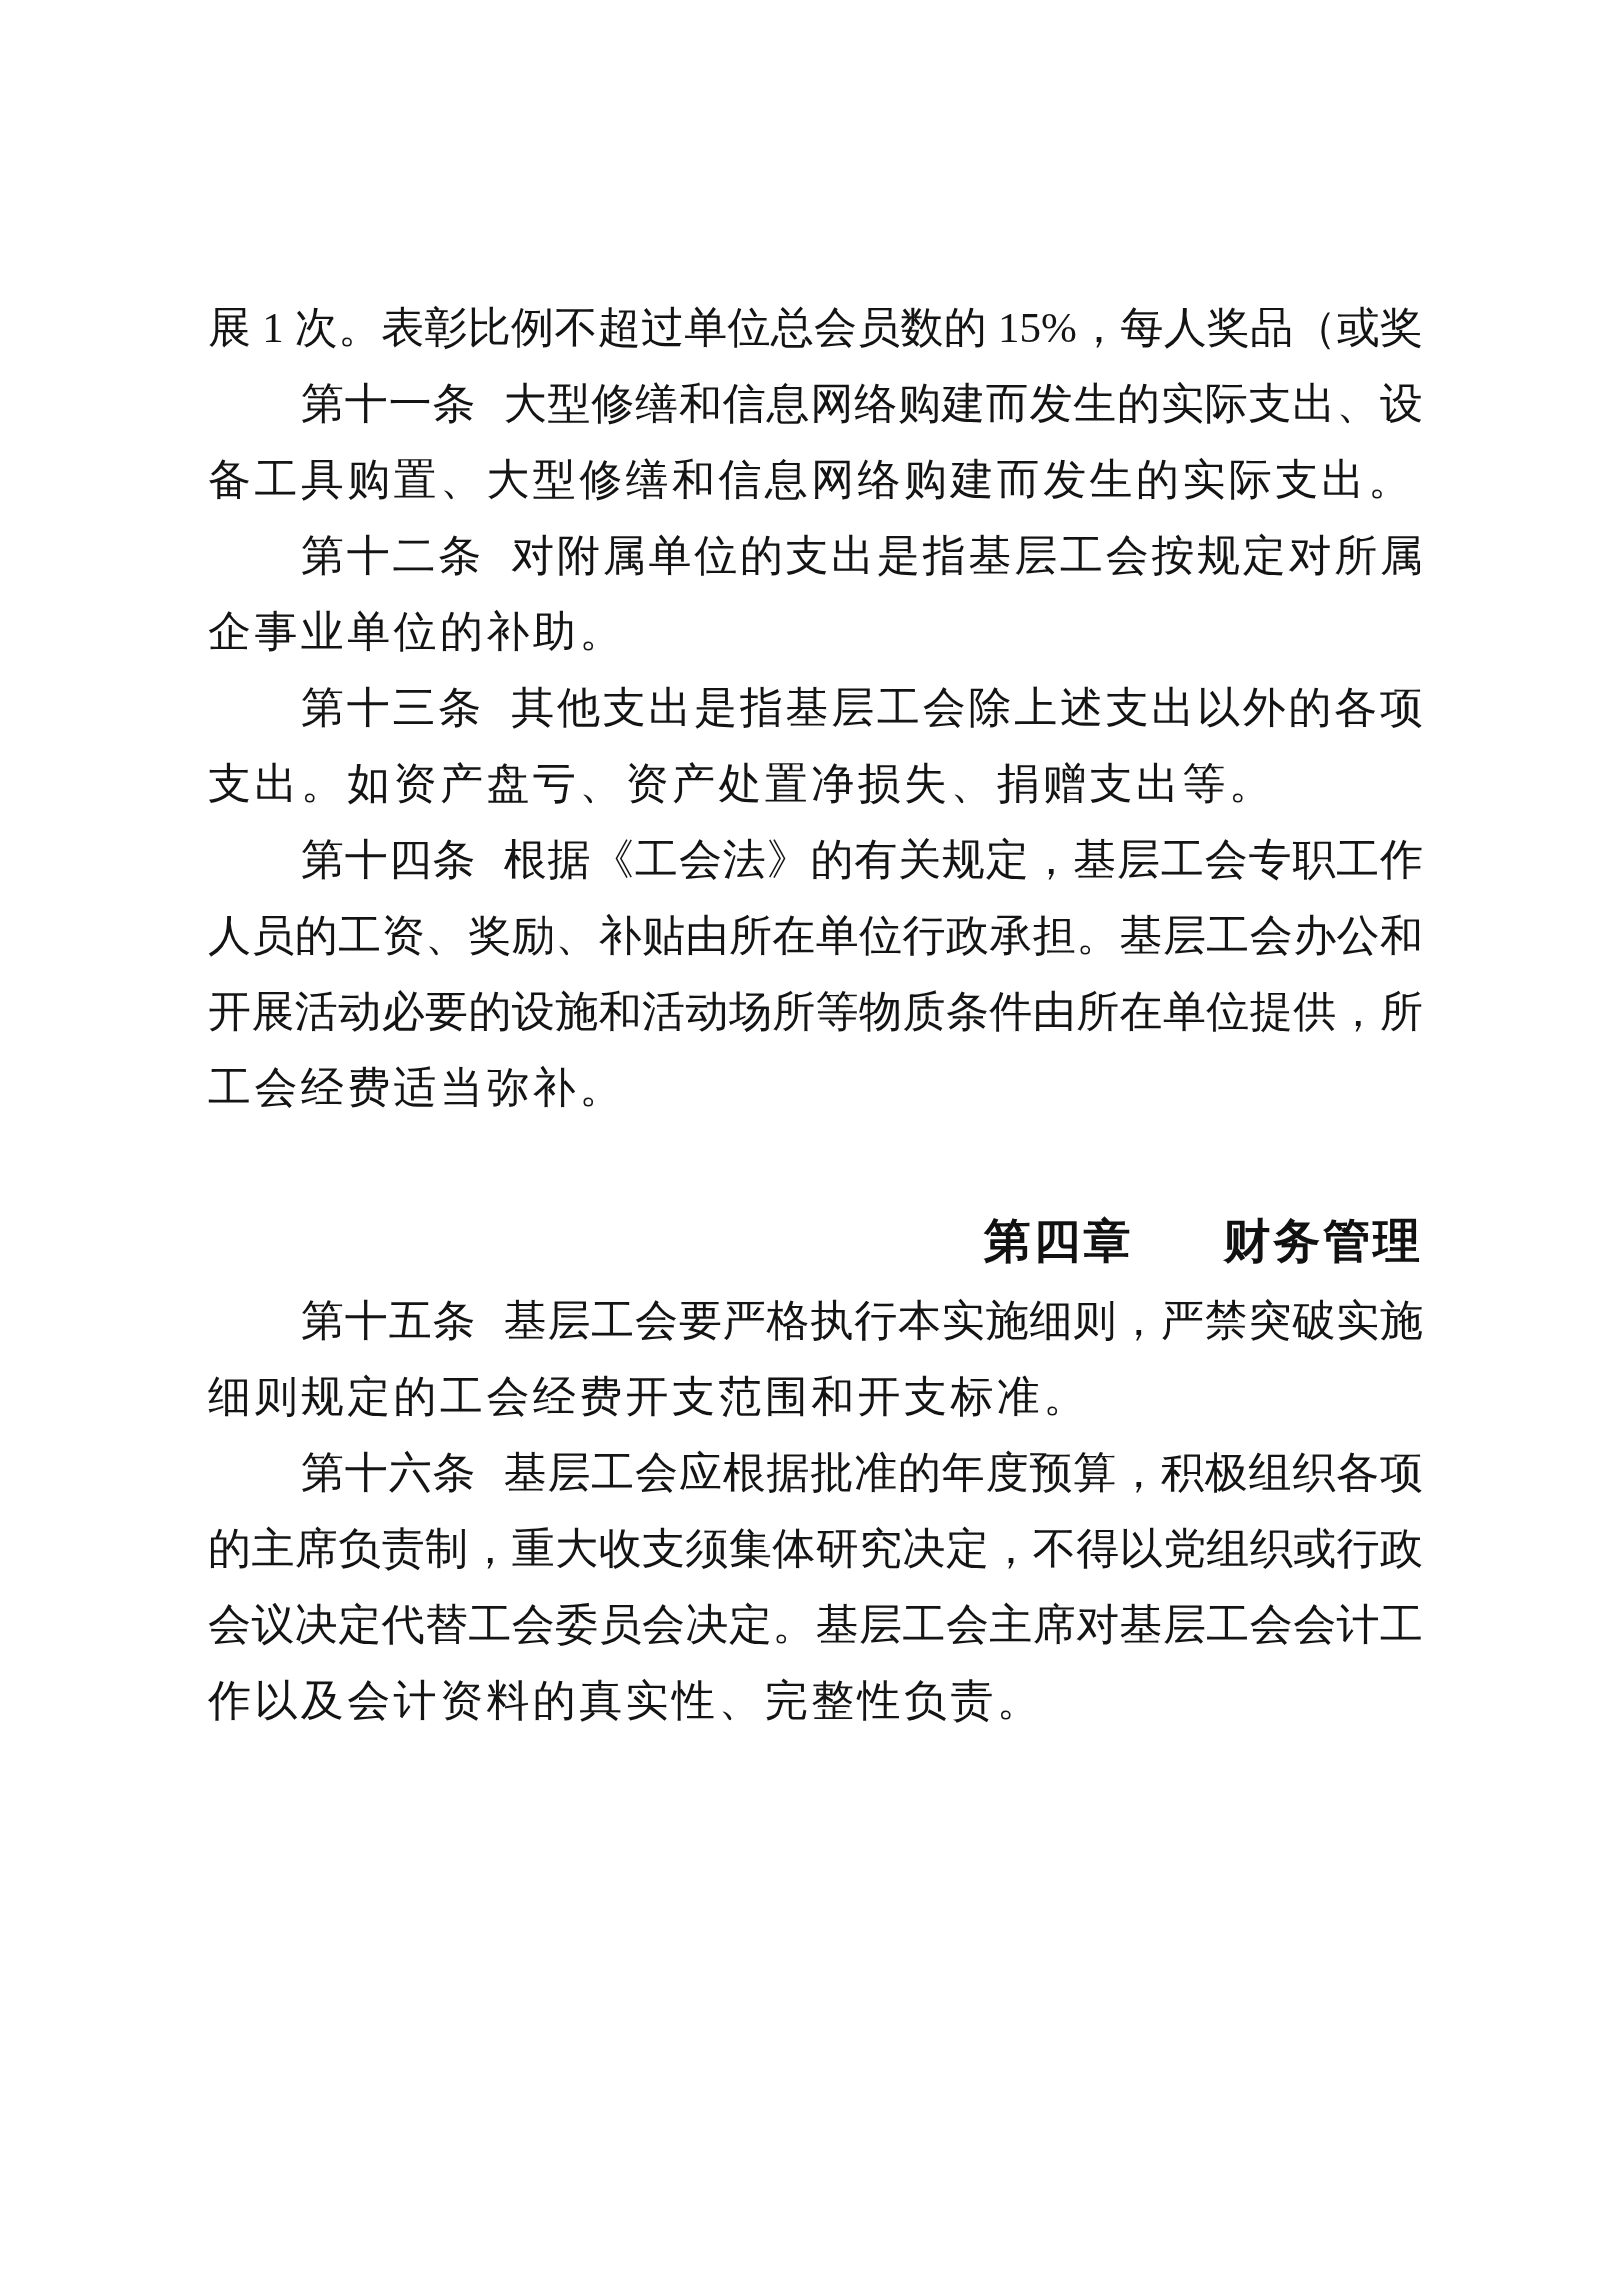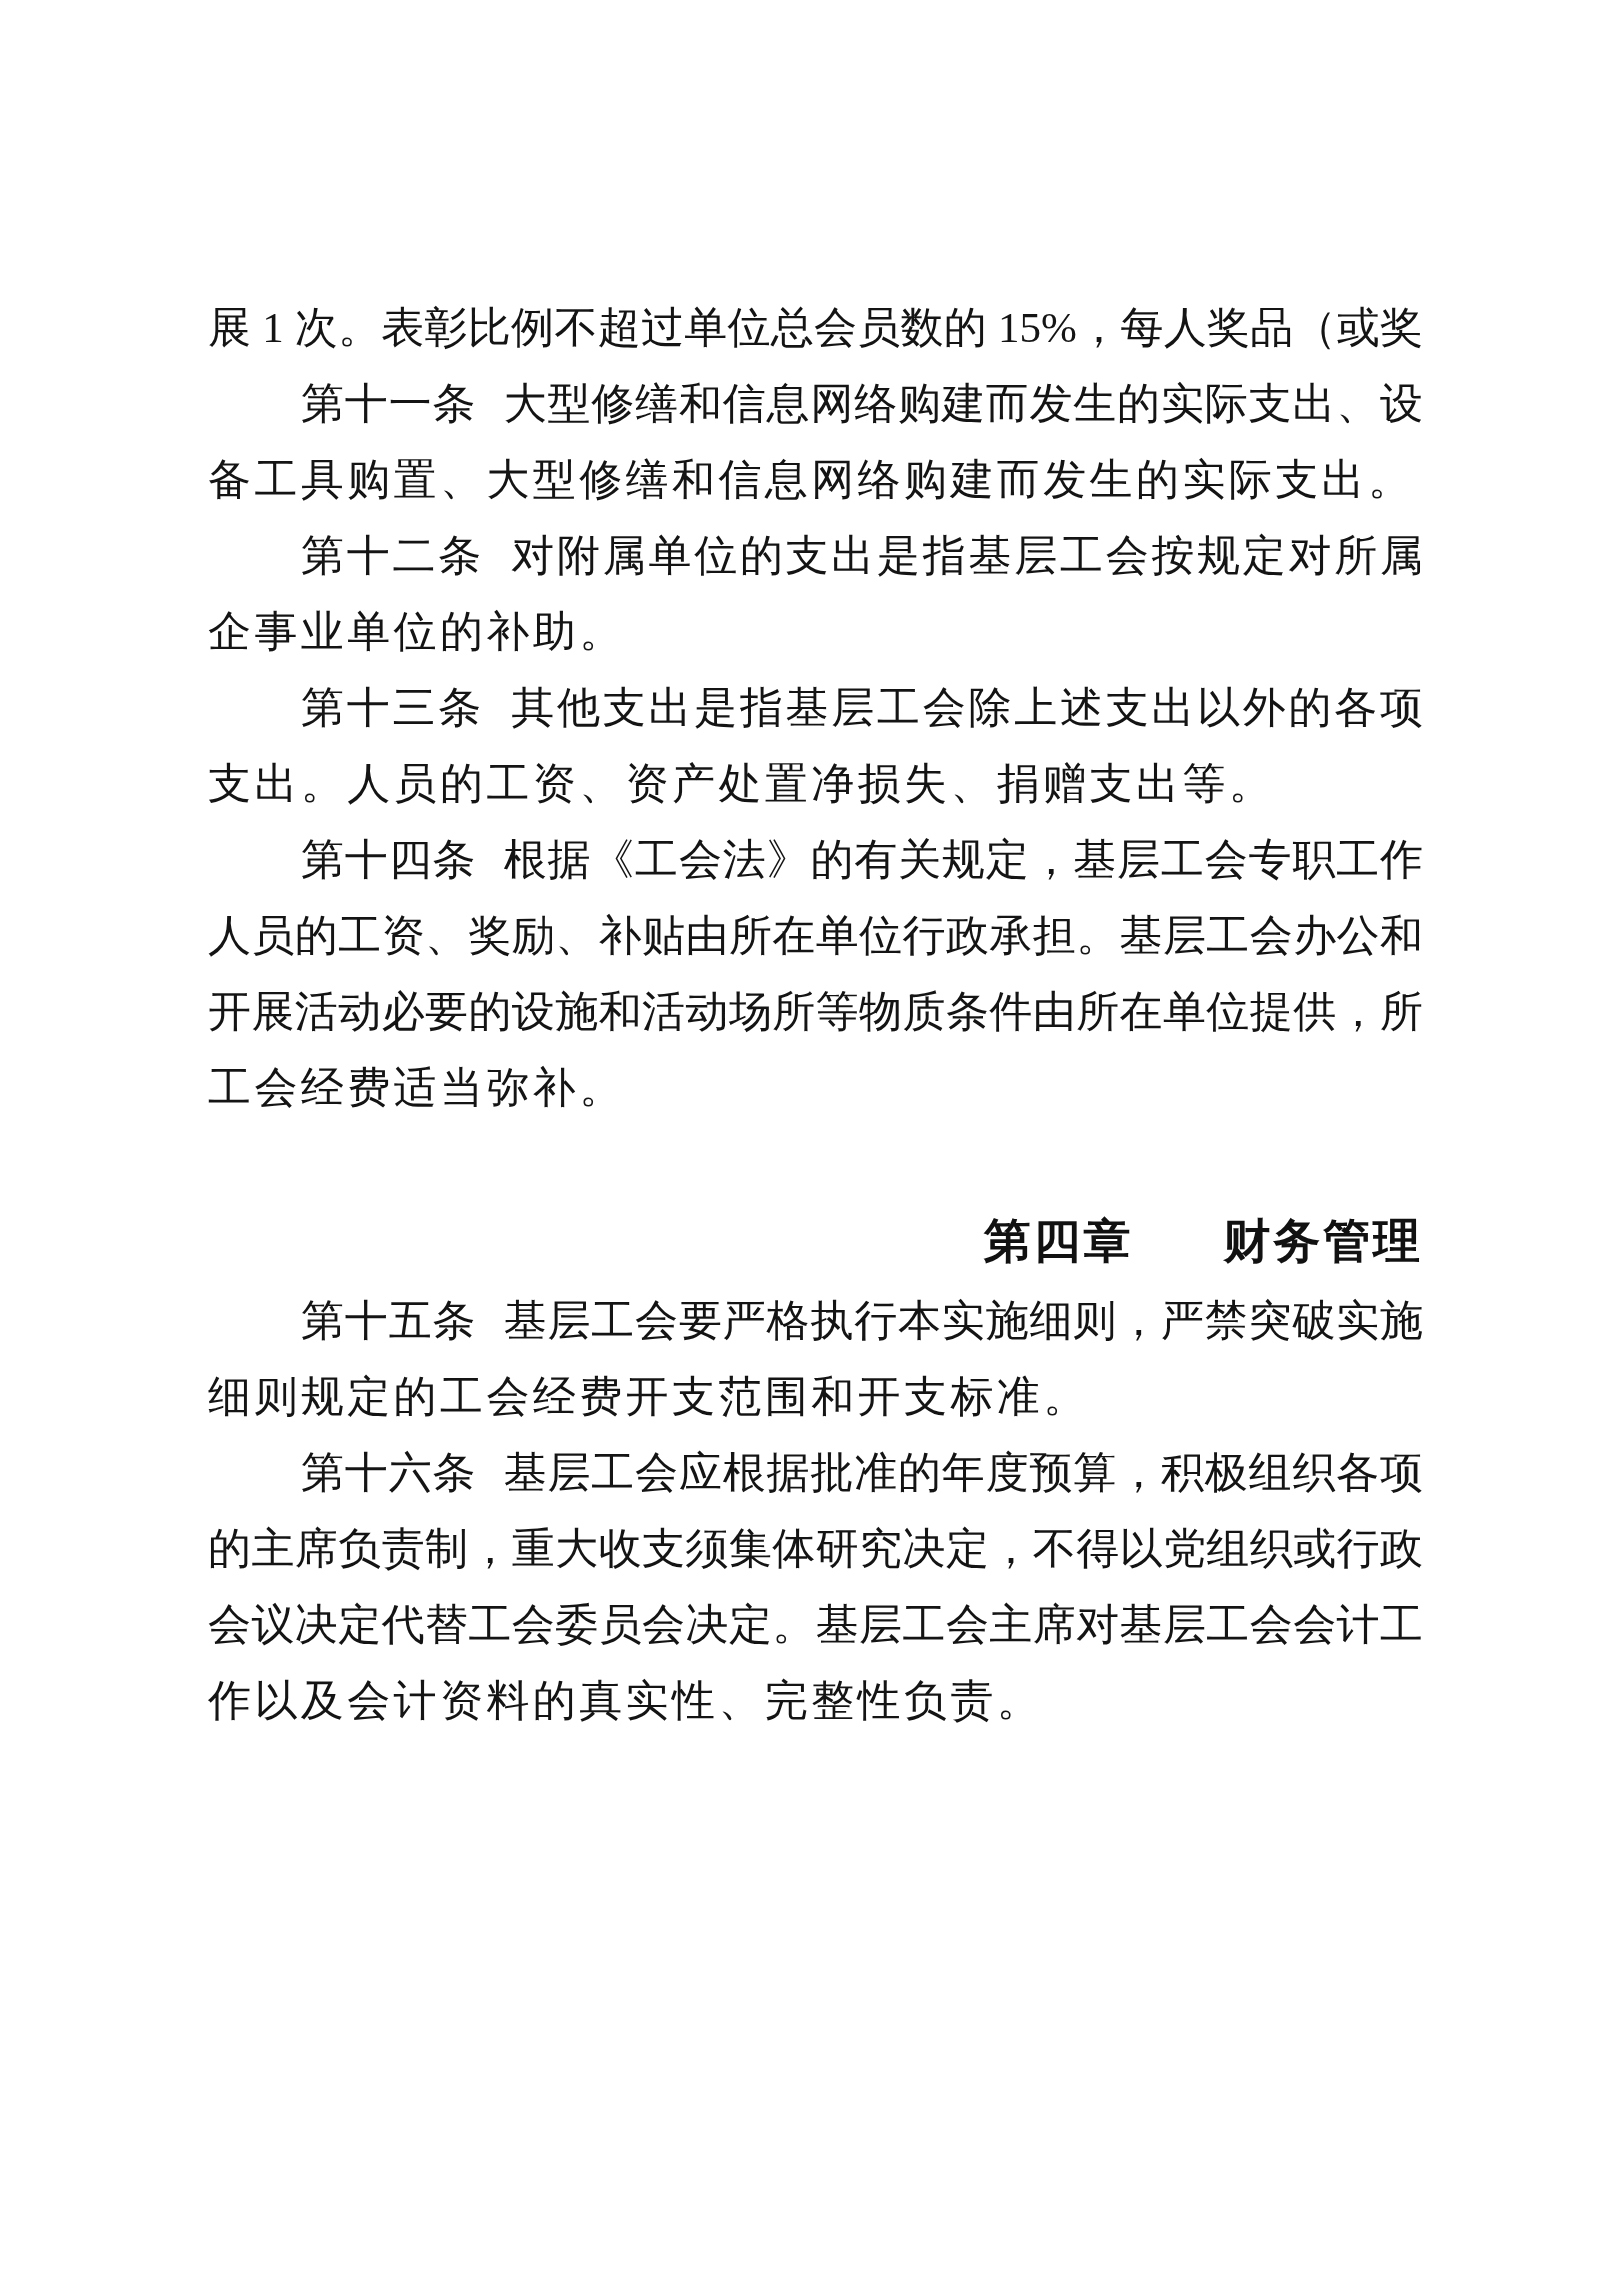--- a/index.html
+++ b/index.html
@@ -68,21 +68,21 @@
 
     <p class="line justify"><span>展 1 次。表彰比例不超过单位总会员数的 15%，每人奖品（或奖</span></p>
 
     <p class="line justify indent"><b class="article-label">第十一条</b><span>大型修缮和信息网络购建而发生的实际支出、设</span></p>
     <p class="line last"><span>备工具购置、大型修缮和信息网络购建而发生的实际支出。</span></p>
 
     <p class="line justify indent"><b class="article-label">第十二条</b><span>对附属单位的支出是指基层工会按规定对所属</span></p>
     <p class="line last"><span>企事业单位的补助。</span></p>
 
     <p class="line justify indent"><b class="article-label">第十三条</b><span>其他支出是指基层工会除上述支出以外的各项</span></p>
-    <p class="line last"><span>支出。人员的工资、资产处置净损失、捐赠支出等。</span></p>
+    <p class="line last"><span>支出。如资产盘亏、资产处置净损失、捐赠支出等。</span></p>
 
     <p class="line justify indent"><b class="article-label">第十四条</b><span>根据《工会法》的有关规定，基层工会专职工作</span></p>
     <p class="line justify"><span>人员的工资、奖励、补贴由所在单位行政承担。基层工会办公和</span></p>
     <p class="line justify"><span>开展活动必要的设施和活动场所等物质条件由所在单位提供，所</span></p>
     <p class="line last"><span>工会经费适当弥补。</span></p>
 
     <h2 class="chapter"><span>第四章</span><span class="chapter-gap"></span><span>财务管理</span></h2>
 
     <p class="line justify indent"><b class="article-label">第十五条</b><span>基层工会要严格执行本实施细则，严禁突破实施</span></p>
     <p class="line last"><span>细则规定的工会经费开支范围和开支标准。</span></p>

